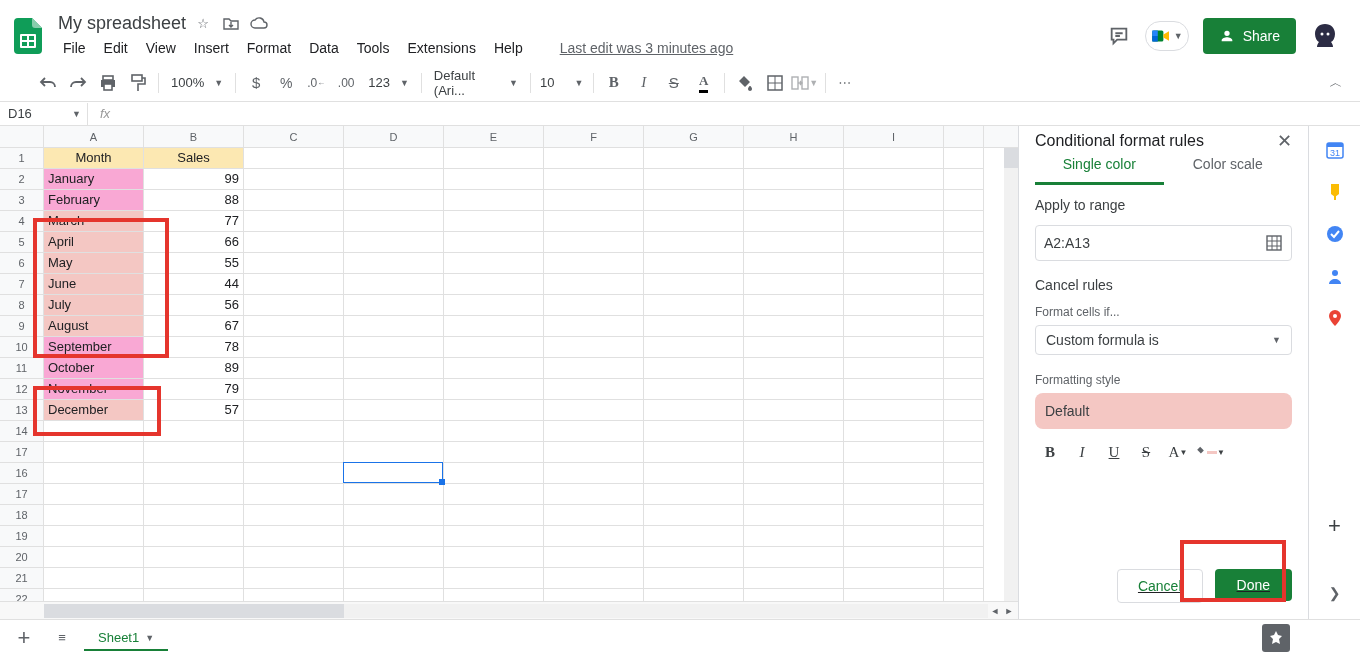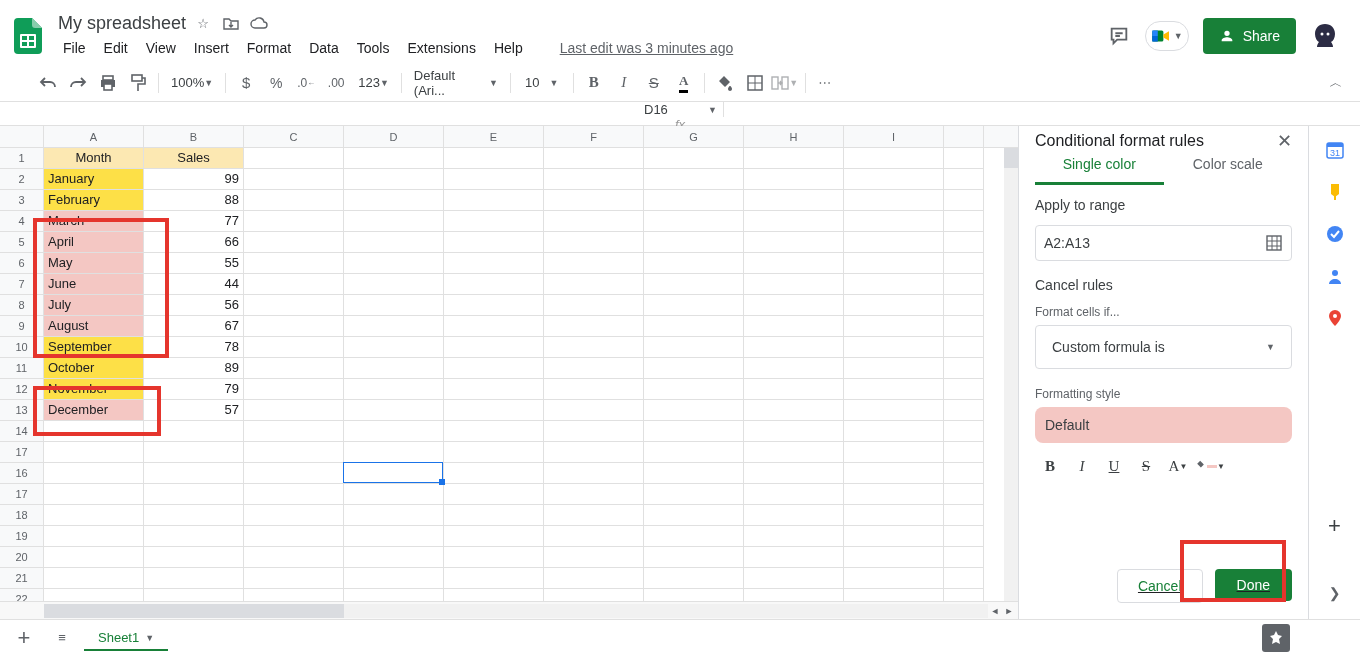--- a/index.html
+++ b/index.html
@@ -17,43 +17,43 @@
   .last-edit { font-size: 14px; color: #5f6368; text-decoration: underline; margin-left: 28px; }
   .right-icons { display: flex; align-items: center; gap: 14px; margin-right: 12px; }
   .chatico { width: 24px; height: 24px; display:flex; align-items:center; justify-content:center; color:#5f6368; }
   .meet { width: 44px; height: 30px; border: 1px solid #dadce0; border-radius: 20px; display: flex; align-items: center; justify-content: center; }
   .share-btn { background: #188038; color: #fff; height: 36px; padding: 0 16px; border-radius: 4px; display: flex; align-items: center; gap: 8px; font-size: 14px; font-weight: 500; cursor:pointer;}
   .avatar { width: 30px; height: 30px; display:flex; align-items:center; justify-content:center; }
 
   .toolbar { height: 38px; border-bottom: 1px solid #e0e0e0; display: flex; align-items: center; padding: 0 10px 0 34px; gap: 2px; color: #5f6368; position: relative;}
   .tbtn { width: 28px; height: 28px; display: flex; align-items: center; justify-content: center; cursor:pointer; }
   .tsep { width: 1px; height: 20px; background: #e0e0e0; margin: 0 4px; }
-  .tselect { padding: 0 6px; font-size: 13px; color: #3c4043; display: flex; align-items: center; gap: 0; height:28px; }
+  .tselect { padding: 0 6px; font-size: 13px; color: #3c4043; display: flex; align-items: center; gap: 10px; height:28px; }
   .arr { font-size: 9px; color:#5f6368; }
   .text-underline-red { border-bottom: 3px solid #000; padding-bottom: 1px; font-weight: bold; font-family: serif;}
   .bold { font-weight: bold; font-family: 'Times New Roman', serif; font-size: 15px;}
   .italic { font-style: italic; font-family: 'Times New Roman', serif; font-size: 15px;}
   .chevup { position:absolute; right: 10px; }
 
-  .namefx { height: 24px; border-bottom: 1px solid #e0e0e0; display: flex; align-items: center; flex-direction: column; }
+  .namefx { height: 24px; border-bottom: 1px solid #e0e0e0; display: flex; align-items: center; }
   .namebox { width: 88px; height: 22px; border-right: 1px solid #e0e0e0; padding-left: 8px; font-size: 13px; color:#3c4043; display:flex; align-items:center; justify-content:space-between; padding-right:6px;}
   .fx { width: 34px; text-align: center; font-style: italic; color: #999; font-size: 13px;}
 
   .main { display: flex; height: 493px; }
   .grid-wrap { flex: 1; position: relative; overflow: hidden; }
   .col-headers { display: flex; height: 22px; background: #f8f9fa; border-bottom: 1px solid #e0e0e0; }
   .corner { width: 44px; border-right: 1px solid #e0e0e0; background:#f8f9fa;}
   .colh { width: 100px; border-right: 1px solid #e0e0e0; text-align: center; font-size: 11px; color: #5f6368; line-height: 22px; background:#f8f9fa; }
   .rows { }
   .row { display: flex; height: 21px; }
   .rowh { width: 44px; border-right: 1px solid #e0e0e0; border-bottom: 1px solid #e0e0e0; text-align: center; font-size: 11px; color: #5f6368; line-height: 21px; background:#f8f9fa;}
   .cell { width: 100px; border-right: 1px solid #e0e0e0; border-bottom: 1px solid #e0e0e0; padding: 0 4px; font-size: 13px; line-height: 20px; overflow:hidden; white-space:nowrap;}
   .cell.r { text-align: right; }
   .hdr { background: #fce8b2; text-align:center; }
-  .lav { background: #fde047; }
+  .lav { background: #f9a8d4; }
   .pnk { background: #f4c7c3; }
   .selected-cell { border: 1px solid #1a73e8; position:absolute; pointer-events:none; }
   .sel-handle { width:6px; height:6px; background:#1a73e8; position:absolute; right:-3px; bottom:-3px;}
 
   .redbox { position: absolute; border: 4px solid #e5352d; pointer-events: none; z-index: 50; }
   .vscroll-track { position:absolute; right:0; top:22px; width:14px; bottom:18px; background:#f1f1f1;}
   .vscroll-thumb { position:absolute; top:0; width:14px; height:20px; background:#dadce0;}
   .hscroll-bar { height:18px; background:#f8f8f8; border-top:1px solid #e0e0e0; display:flex; align-items:center; position:relative;}
   .hscroll-track { position:absolute; left:44px; right:30px; height:14px; background:#f1f1f1;}
   .hscroll-thumb { position:absolute; left:0; width:300px; height:14px; background:#dadce0;}
@@ -64,21 +64,21 @@
   .sb-title { font-size: 16px; color: #202124; }
   .sb-close { font-size: 18px; color:#5f6368; cursor:pointer;}
   .sb-tabs { display:flex; padding: 0 16px; border-bottom: 0px solid #e0e0e0; margin-top:-18px; }
   .sb-tab { flex:1; text-align:center; padding: 10px 0; color:#5f6368; font-size:14px; cursor:pointer;}
   .sb-tab.active { color:#188038; border-bottom: 3px solid #188038; font-weight:400;}
   .sb-content { padding: 12px 16px; flex:1; overflow:hidden; font-size:14px; color:#3c4043;}
   .sb-label { font-size: 14px; color:#3c4043; margin-bottom: 12px; font-weight:500;}
   .sb-sublabel { font-size: 12px; color:#5f6368; margin-bottom: 6px; margin-top:8px;}
   .range-input { display:flex; border:1px solid #dadce0; border-radius:4px; height:36px; align-items:center; padding:0 8px; justify-content:space-between; margin-bottom:16px;}
   .range-grid-ico { width:18px; height:18px; display:flex; align-items:center; justify-content:center; color:#5f6368;}
-  .fmt-select { border:1px solid #dadce0; border-radius:4px; height:44px; padding:0 16px; display:flex; align-items:center; justify-content:space-between; color:#3c4043; margin-bottom:10px;}
+  .fmt-select { border:1px solid #dadce0; border-radius:4px; height:30px; padding:0 10px; display:flex; align-items:center; justify-content:space-between; color:#3c4043; margin-bottom:10px;}
   .formula-input { border:1px solid #dadce0; border-radius:4px; height:36px; padding:0 10px; width:170px; display:flex; align-items:center;}
   .style-preview { background:#f4c7c3; border-radius:8px; height:36px; padding:0 10px; display:flex; align-items:center; margin-bottom:8px;}
   .mini-toolbar { display:flex; gap:2px; align-items:center;}
   .mini-btn { width:30px; height:30px; display:flex; align-items:center; justify-content:center; font-family:'Times New Roman',serif; font-size:15px; color:#3c4043; cursor:pointer;}
   .sb-buttons { display:flex; justify-content:flex-end; gap:12px; padding: 16px; align-items:flex-start;text-decoration:underline;}
   .btn-cancel { color:#188038; background:#fff; border:1px solid #dadce0; padding:8px 20px; border-radius:4px; font-size:14px; font-weight:500; cursor:pointer;}
   .btn-done { color:#fff; background:#188038; padding:8px 22px; border-radius:4px; font-size:14px; font-weight:500; cursor:pointer;}
 
   .right-rail { width: 52px; border-left: 1px solid #dadce0; display:flex; flex-direction:column; align-items:center; padding-top:14px; gap:22px; position:relative;}
   .rail-ico { width:20px; height:20px; display:flex; align-items:center; justify-content:center; }

